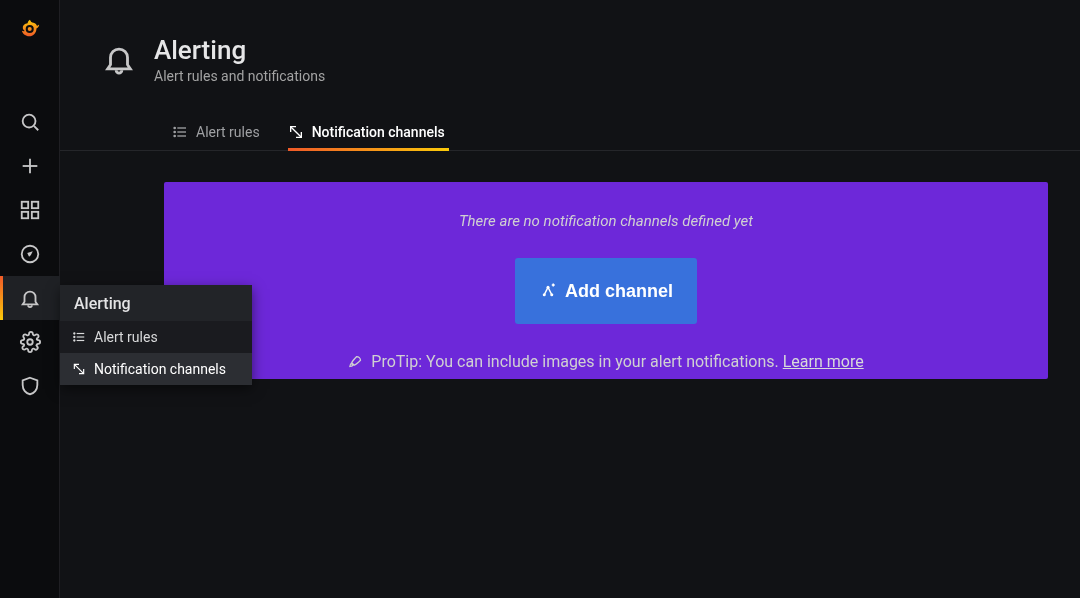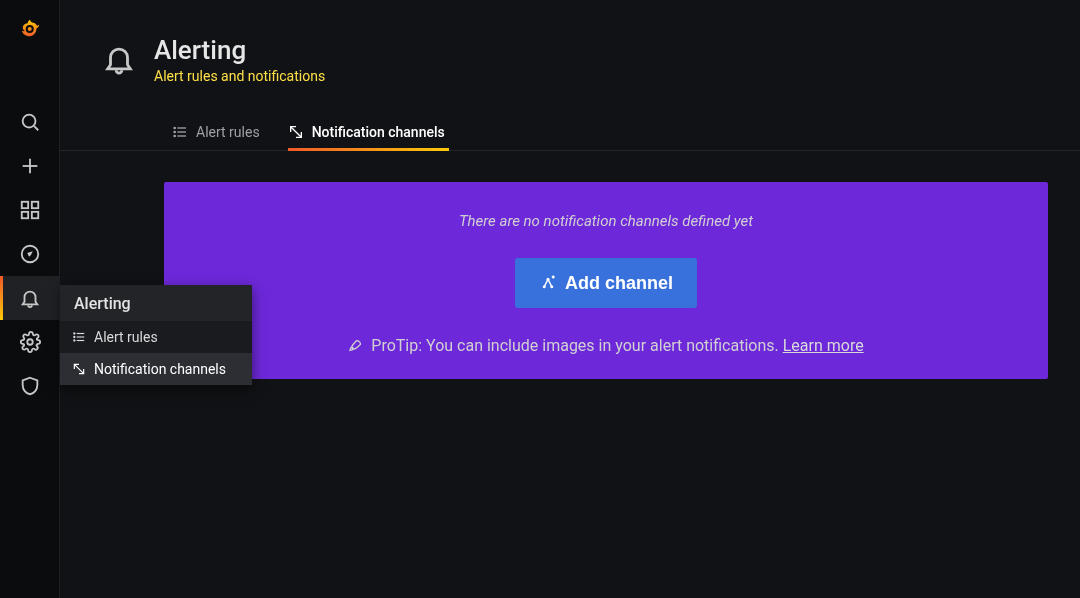--- a/index.html
+++ b/index.html
@@ -92,21 +92,21 @@
     margin-top: 6px;
   }
   .page-title {
     font-size: 26px;
     font-weight: 500;
     color: #e6e6e7;
     line-height: 1.15;
   }
   .page-subtitle {
     font-size: 14px;
-    color: #fde047;
+    color: #a3a3a3;
     margin-top: 2px;
   }
 
   
   .tabs {
     display: flex;
     gap: 24px;
     padding-left: 112px;
     margin-top: 30px;
     border-bottom: 1px solid #25262a;
@@ -141,21 +141,21 @@
     align-items: center;
     padding-top: 30px;
   }
   .empty-text {
     font-style: italic;
     font-size: 15px;
     color: #d0d0d2;
   }
   .add-btn {
     margin-top: 28px;
-    height: 50px;
+    height: 66px;
     padding: 0 24px;
     background: #3871dc;
     color: #ffffff;
     border: none;
     border-radius: 3px;
     font-size: 18px;
     font-weight: 600;
     display: flex; align-items: center; gap: 8px;
     cursor: pointer;
   }

